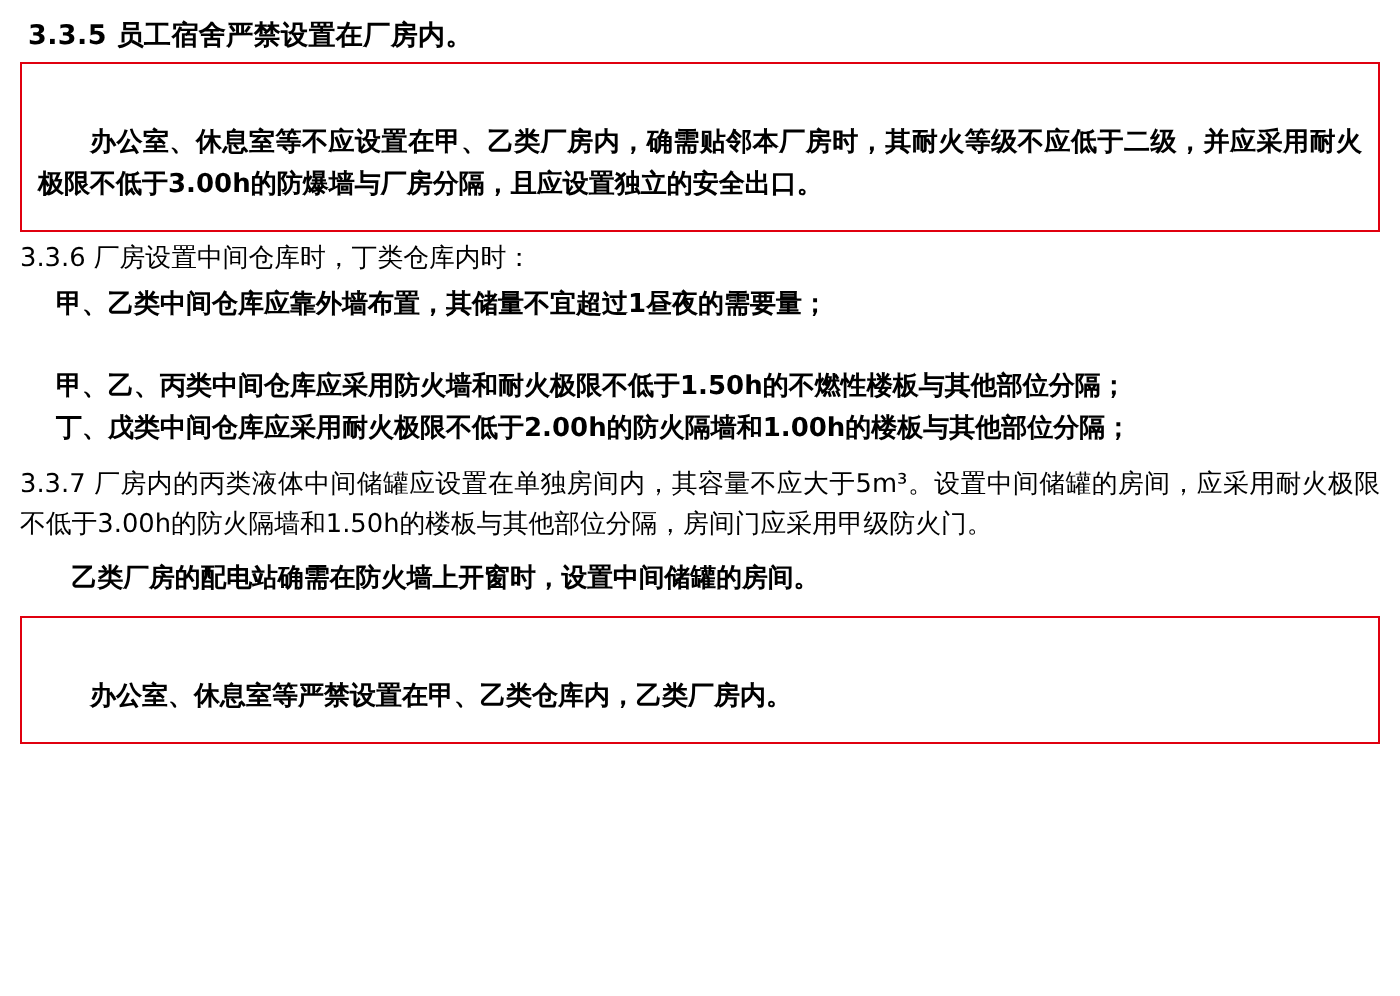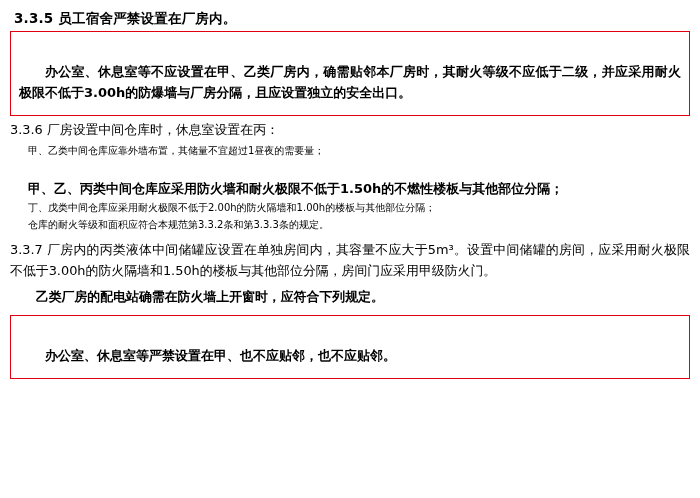--- a/index.html
+++ b/index.html
@@ -42,25 +42,26 @@
     text-justify: inter-ideograph;
   }
   .para.indent {
     text-indent: 2em;
   }
   .para.bold {
     font-weight: bold;
     margin-top: 24px;
   }
   .list-item {
-    font-size: 10px;
+    font-size: 13px;
     line-height: 1.58;
     margin: 0 0 1px 0;
     padding-left: 18px;
     text-align: justify;
+    font-weight: bold;
   }
   .list-item.bold {
     font-weight: bold;
     font-size: 13px;
     margin-top: 20px;
   }
   .body-para {
     font-size: 12.9px;
     line-height: 1.6;
     margin: 2px 0 2px 0;
@@ -81,36 +82,35 @@
 
 <div class="page">
 
   <div class="clause-heading">3.3.5 员工宿舍严禁设置在厂房内。</div>
 
   <div class="redbox">
     <div class="para indent bold">办公室、休息室等不应设置在甲、乙类厂房内，确需贴邻本厂房时，其耐火等级不应低于二级，并应采用耐火极限不低于3.00h的防爆墙与厂房分隔，且应设置独立的安全出口。</div>
     <div class="spacer-4"></div>
   </div>
 
-  <div class="body-para">3.3.6 厂房设置中间仓库时，休息室设置在丙：</div>
+  <div class="body-para">3.3.6 厂房设置中间仓库时，丁类仓库内时：</div>
 
   <div class="list-item">甲、乙类中间仓库应靠外墙布置，其储量不宜超过1昼夜的需要量；</div>
   <div class="list-item bold">甲、乙、丙类中间仓库应采用防火墙和耐火极限不低于1.50h的不燃性楼板与其他部位分隔；</div>
   <div class="list-item">丁、戊类中间仓库应采用耐火极限不低于2.00h的防火隔墙和1.00h的楼板与其他部位分隔；</div>
-  <div class="list-item">仓库的耐火等级和面积应符合本规范第3.3.2条和第3.3.3条的规定。</div>
 
   <div class="spacer-4"></div>
 
   <div class="body-para">3.3.7 厂房内的丙类液体中间储罐应设置在单独房间内，其容量不应大于5m³。设置中间储罐的房间，应采用耐火极限不低于3.00h的防火隔墙和1.50h的楼板与其他部位分隔，房间门应采用甲级防火门。</div>
 
   <div class="spacer-2"></div>
 
-  <div class="body-para ind strong-run">乙类厂房的配电站确需在防火墙上开窗时，应符合下列规定。</div>
+  <div class="body-para ind strong-run">乙类厂房的配电站确需在防火墙上开窗时，设置中间储罐的房间。</div>
 
   <div class="spacer-4"></div>
 
 
   <div class="redbox">
-    <div class="para indent bold">办公室、休息室等严禁设置在甲、也不应贴邻，也不应贴邻。</div>
+    <div class="para indent bold">办公室、休息室等严禁设置在甲、乙类仓库内，乙类厂房内。</div>
     <div class="spacer-4"></div>
   </div>
 
 </div>
 
 </body></html>

